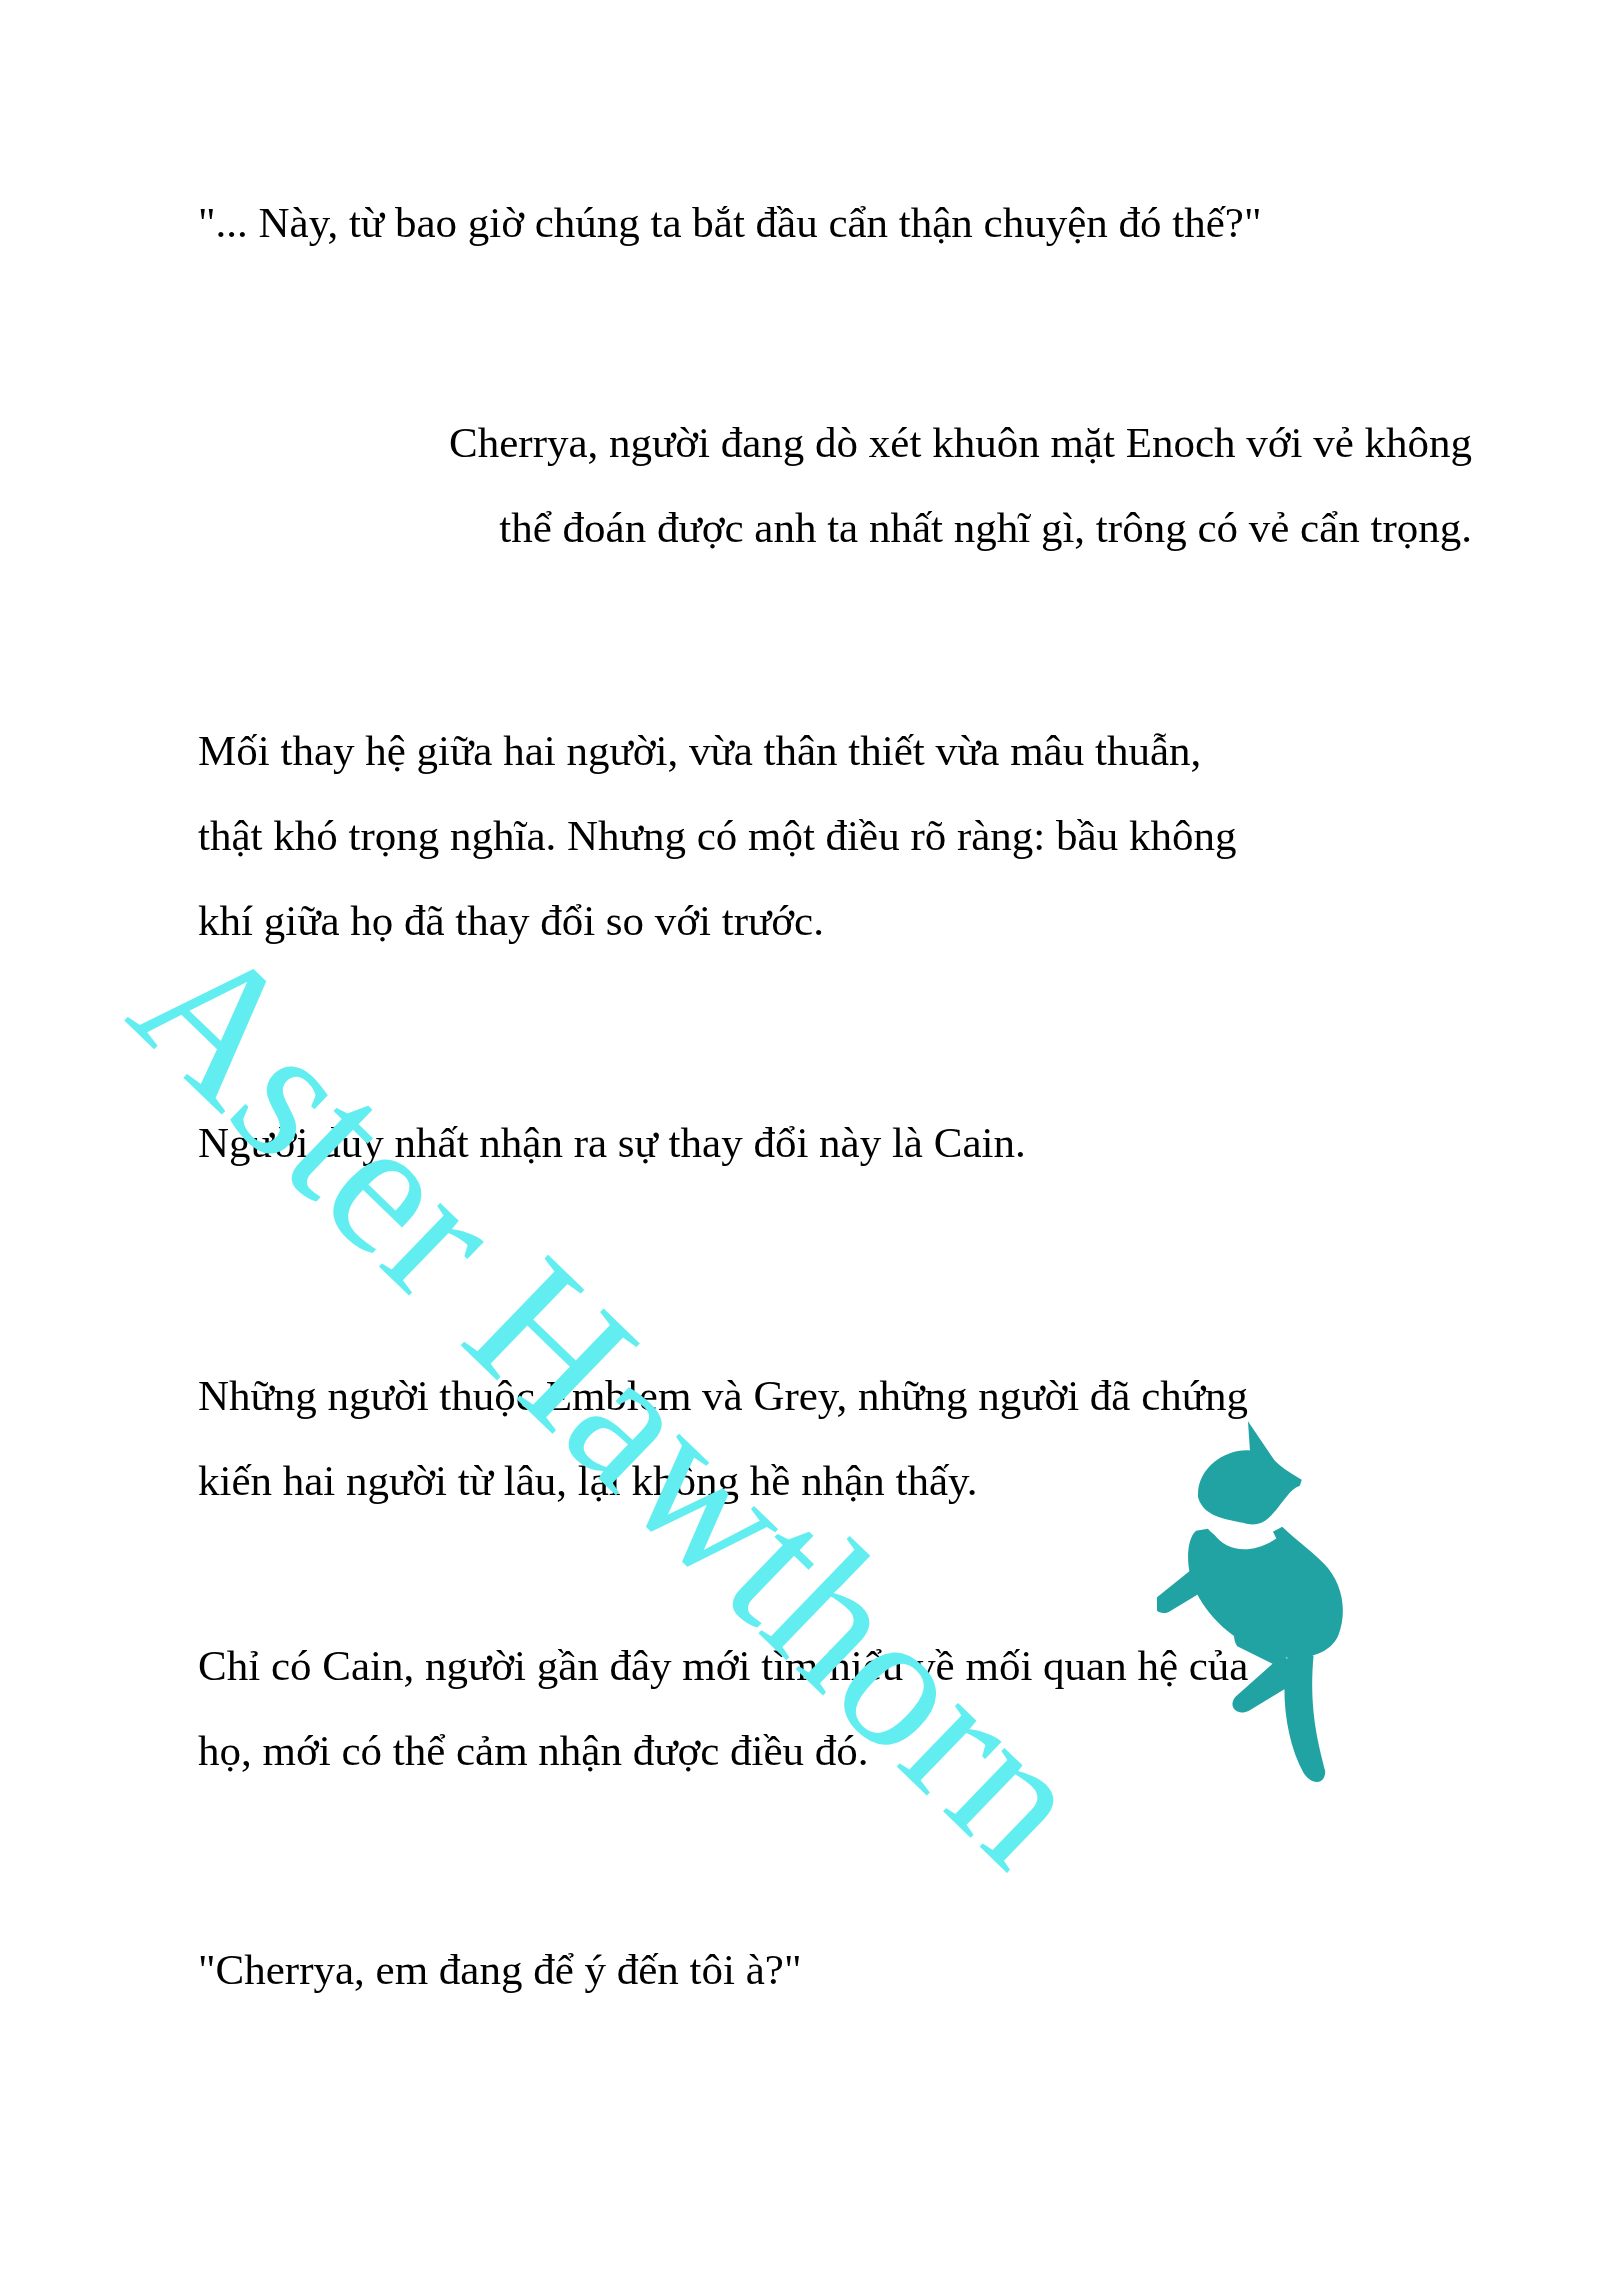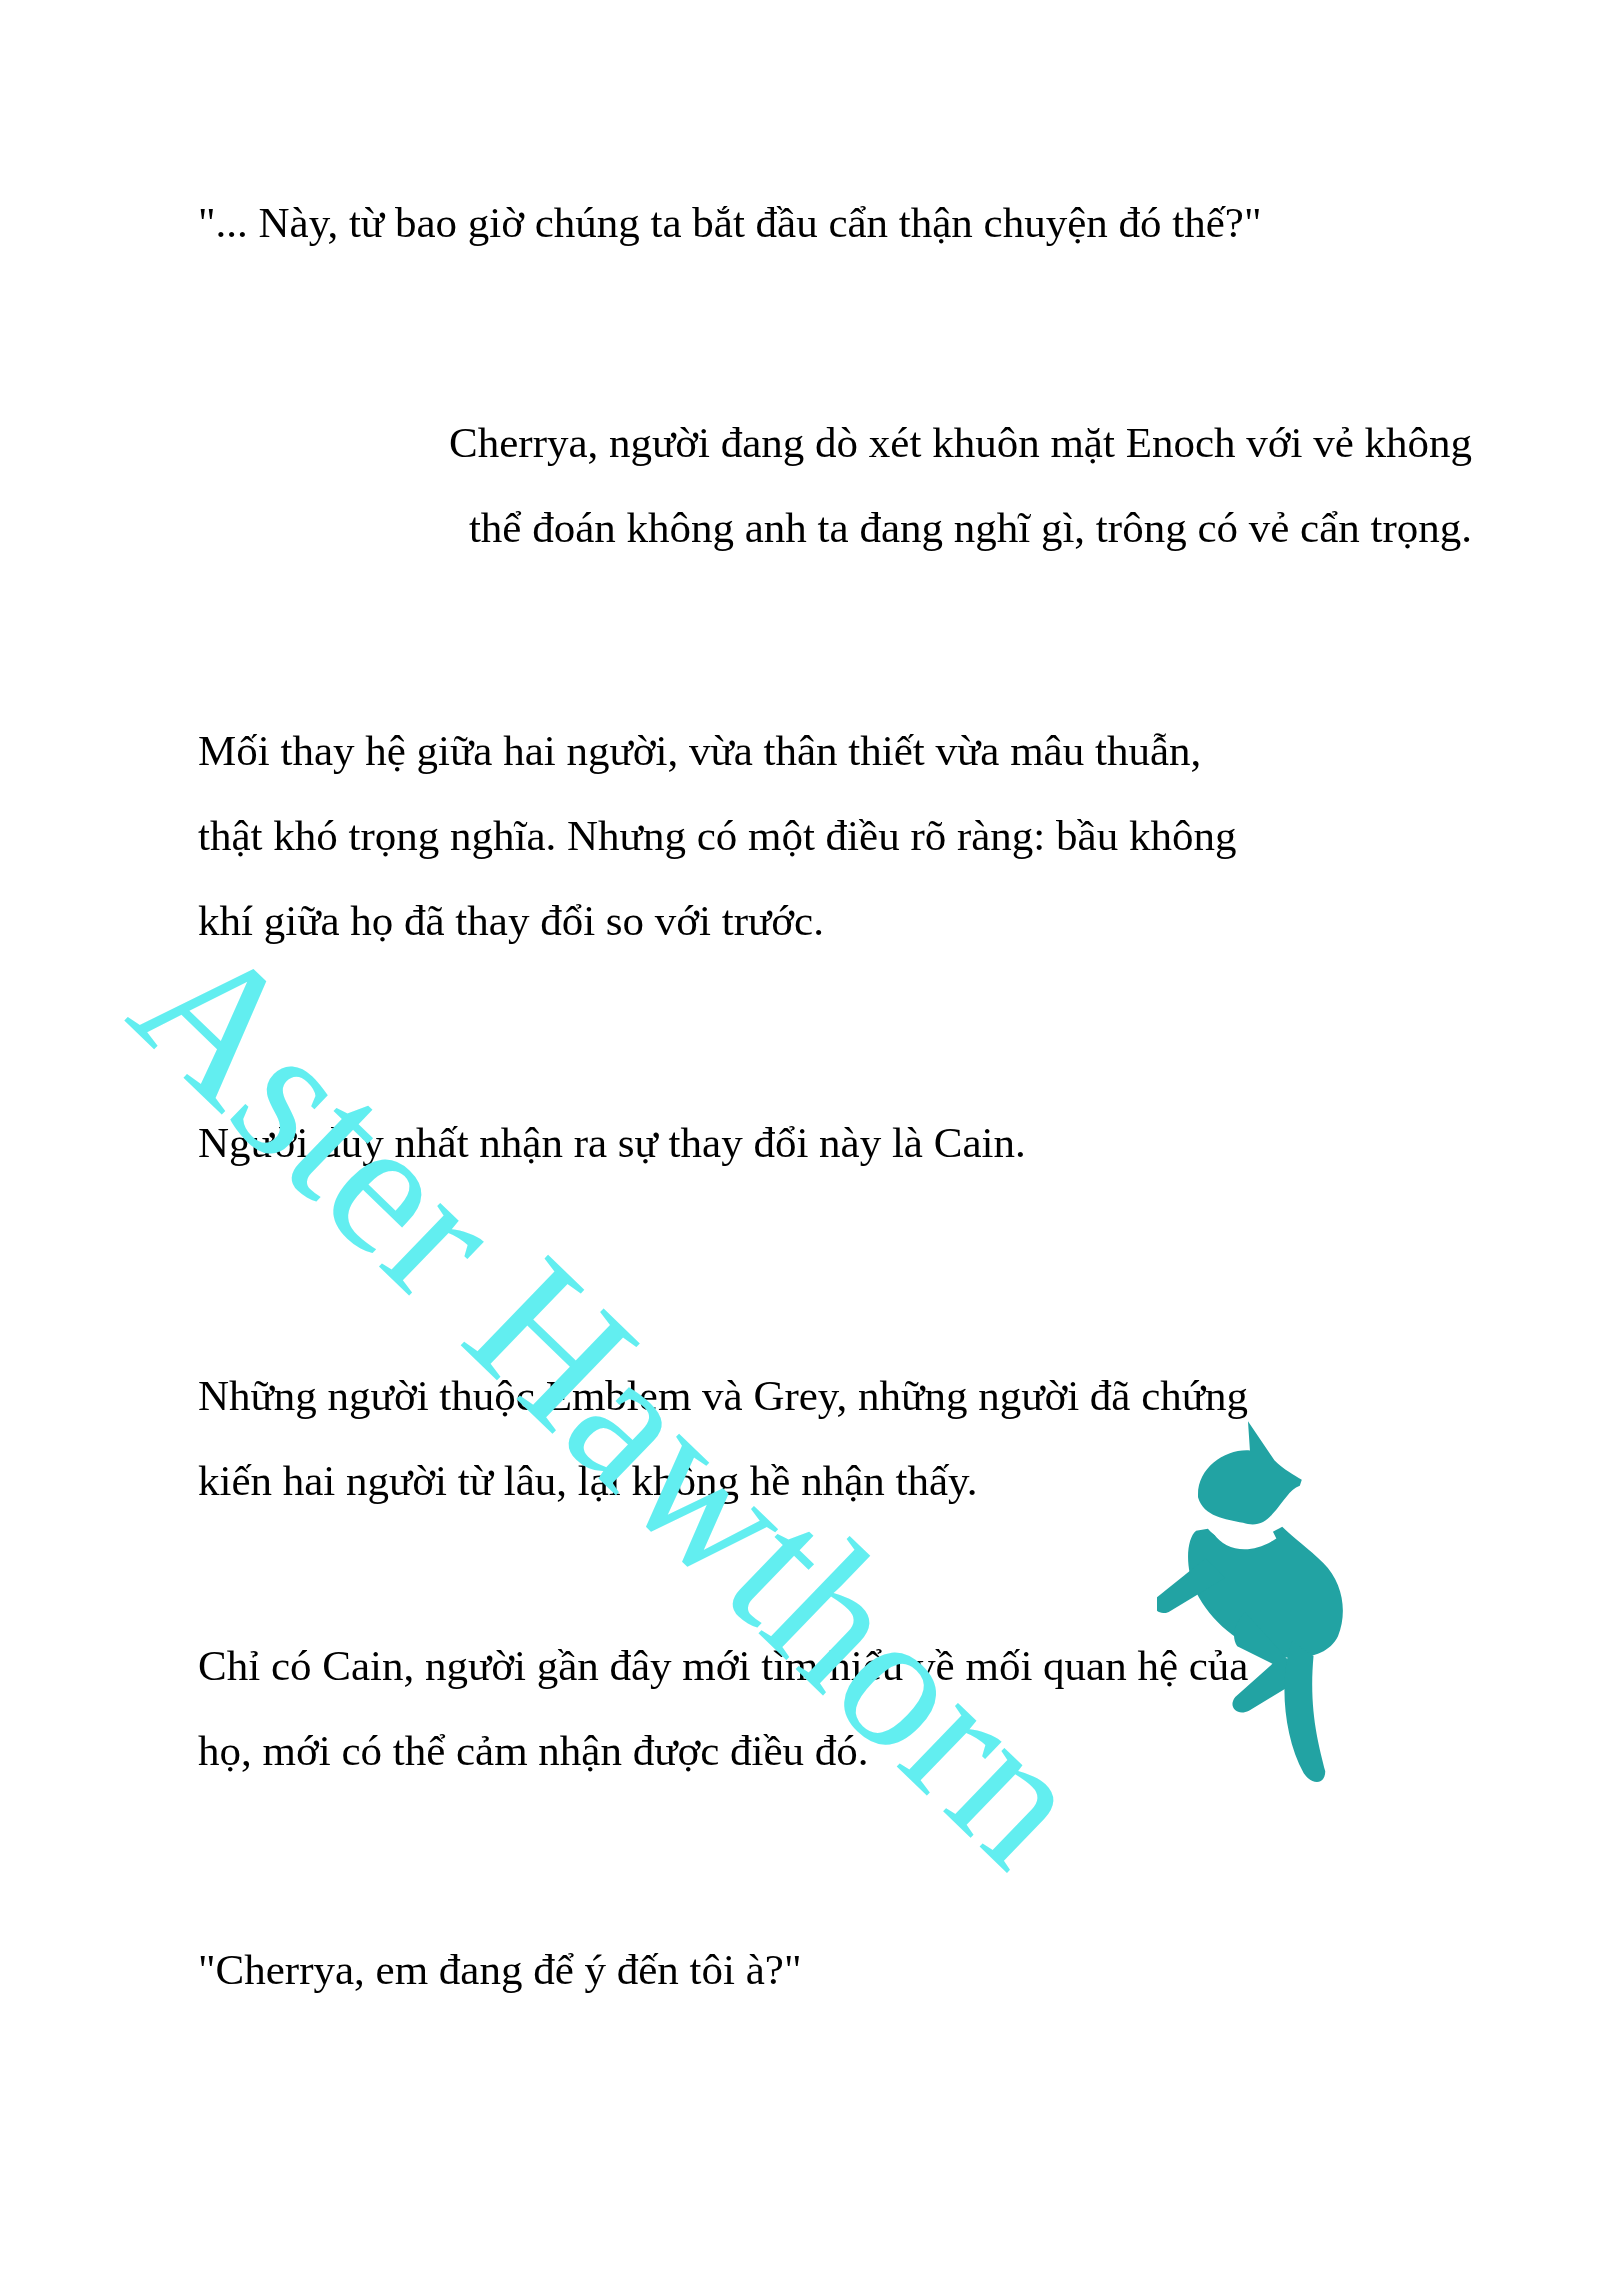--- a/index.html
+++ b/index.html
@@ -62,21 +62,21 @@
 <body>
 
 <div class="page">
 
   <p class="para" style="top:180px;">
     <span class="line">"... Này, từ bao giờ chúng ta bắt đầu cẩn thận chuyện đó thế?"</span>
   </p>
 
   <p class="para" style="top:400px;text-align:right;">
     <span class="line">Cherrya, người đang dò xét khuôn mặt Enoch với vẻ không</span>
-    <span class="line">thể đoán không anh ta đang nghĩ gì, trông có vẻ cẩn trọng.</span>
+    <span class="line">thể đoán được anh ta nhất nghĩ gì, trông có vẻ cẩn trọng.</span>
   </p>
 
   <p class="para" style="top:708px;">
     <span class="line">Mối thay hệ giữa hai người, vừa thân thiết vừa mâu thuẫn,</span>
     <span class="line">thật khó trọng nghĩa. Nhưng có một điều rõ ràng: bầu không</span>
     <span class="line">khí giữa họ đã thay đổi so với trước.</span>
   </p>
 
   <p class="para" style="top:1100px;">
     <span class="line">Người duy nhất nhận ra sự thay đổi này là Cain.</span>

